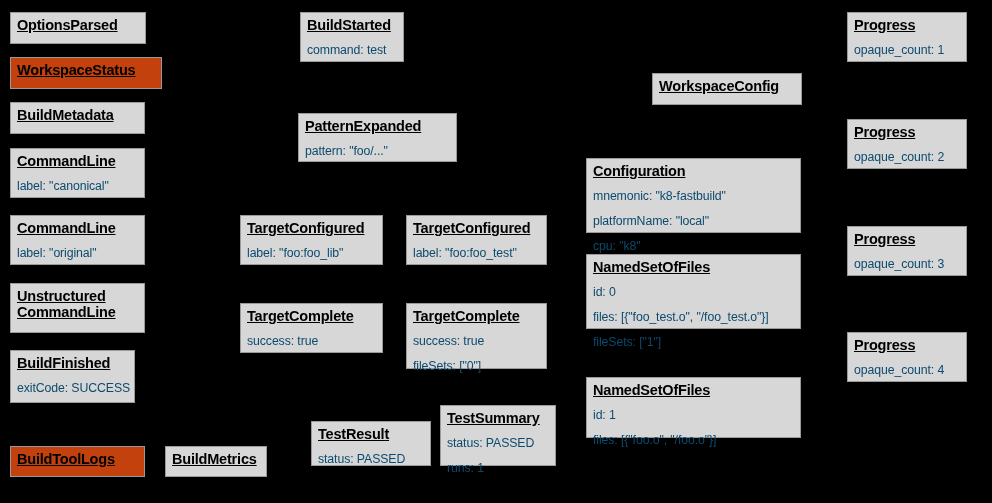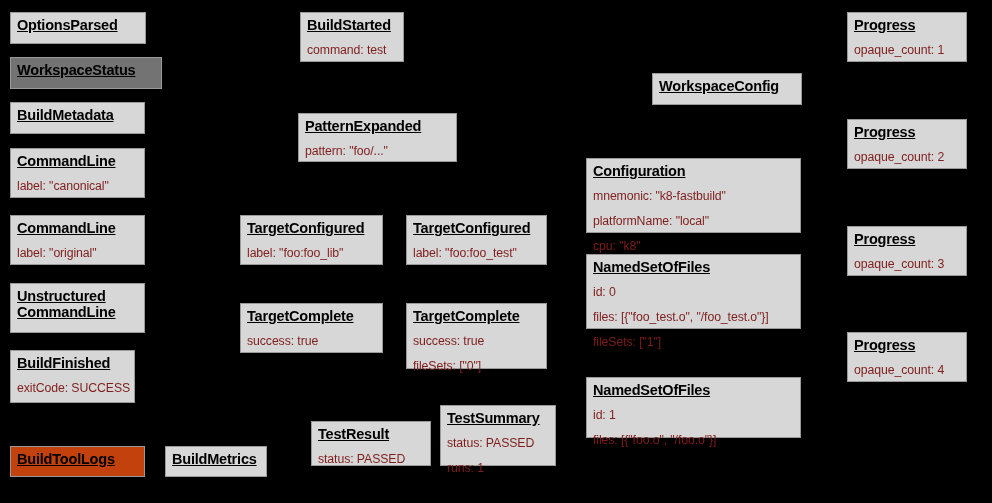--- a/index.html
+++ b/index.html
@@ -34,21 +34,21 @@
     white-space: pre;
     margin-bottom: 1px;
   }
   .node-attrs {
     display: block;
   }
   .attr {
     display: block;
     font-size: 12.3px;
     font-weight: normal;
-    color: #7f1d1d;
+    color: #0c4a6e;
     white-space: pre;
     letter-spacing: -0.1px;
     margin-top: 11px;
   }
   .title-only .node-title { margin-bottom: 0; }
 </style>
 </head>
 <body>
 
 <div id="canvas" style="width: 992px; height: 503px; background: rgb(0, 0, 0);">
@@ -60,21 +60,21 @@
       <span class="node-attrs">
         <span class="attr">command: test</span>
       </span>
     </div>
     <div class="node" style="left: 847px; top: 12px; width: 120px; height: 50px; background: rgb(215, 215, 215); border-color: rgb(154, 154, 154);">
       <span class="node-title">Progress</span>
       <span class="node-attrs">
         <span class="attr">opaque_count: 1</span>
       </span>
     </div>
-    <div class="node title-only" style="left: 10px; top: 57px; width: 152px; height: 32px; background: #737373; border-color: rgb(154, 154, 154);">
+    <div class="node title-only" style="left: 10px; top: 57px; width: 152px; height: 32px; background: #c2410c; border-color: rgb(154, 154, 154);">
       <span class="node-title">WorkspaceStatus</span>
     </div>
     <div class="node title-only" style="left: 652px; top: 73px; width: 150px; height: 32px; background: rgb(215, 215, 215); border-color: rgb(154, 154, 154);">
       <span class="node-title">WorkspaceConfig</span>
     </div>
     <div class="node title-only" style="left: 10px; top: 102px; width: 135px; height: 32px; background: rgb(215, 215, 215); border-color: rgb(154, 154, 154);">
       <span class="node-title">BuildMetadata</span>
     </div>
     <div class="node" style="left: 298px; top: 113px; width: 159px; height: 49px; background: rgb(215, 215, 215); border-color: rgb(154, 154, 154);">
       <span class="node-title">PatternExpanded</span>

